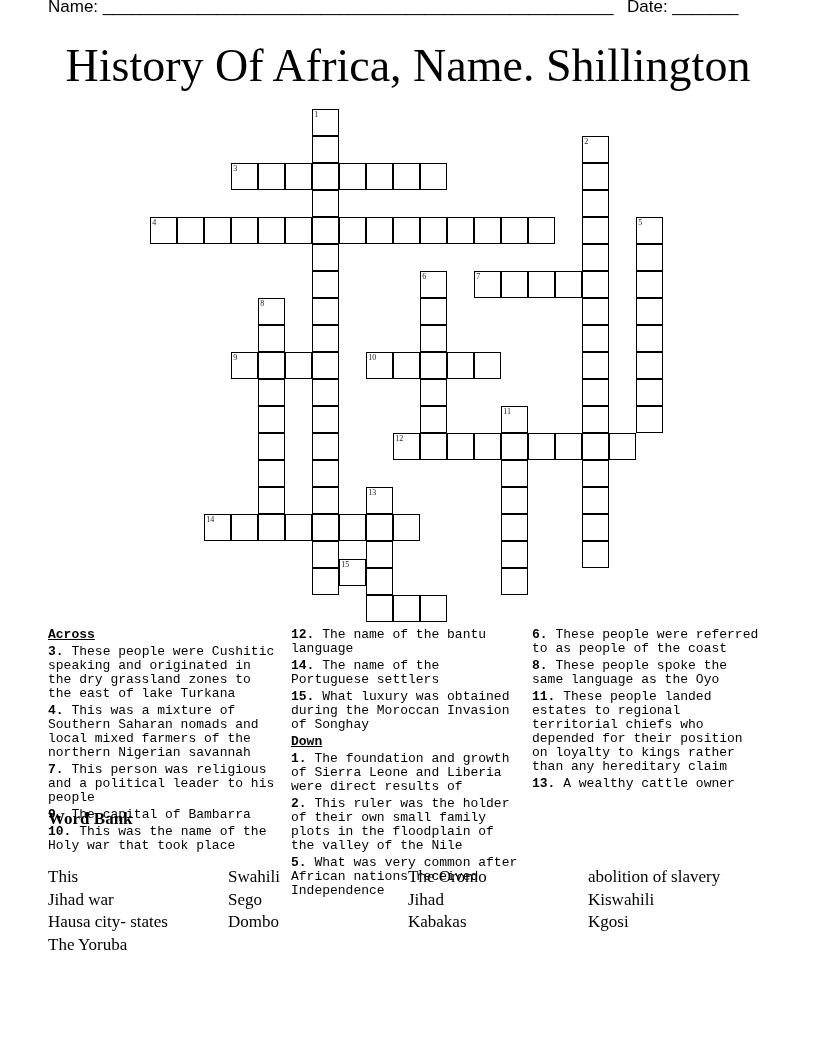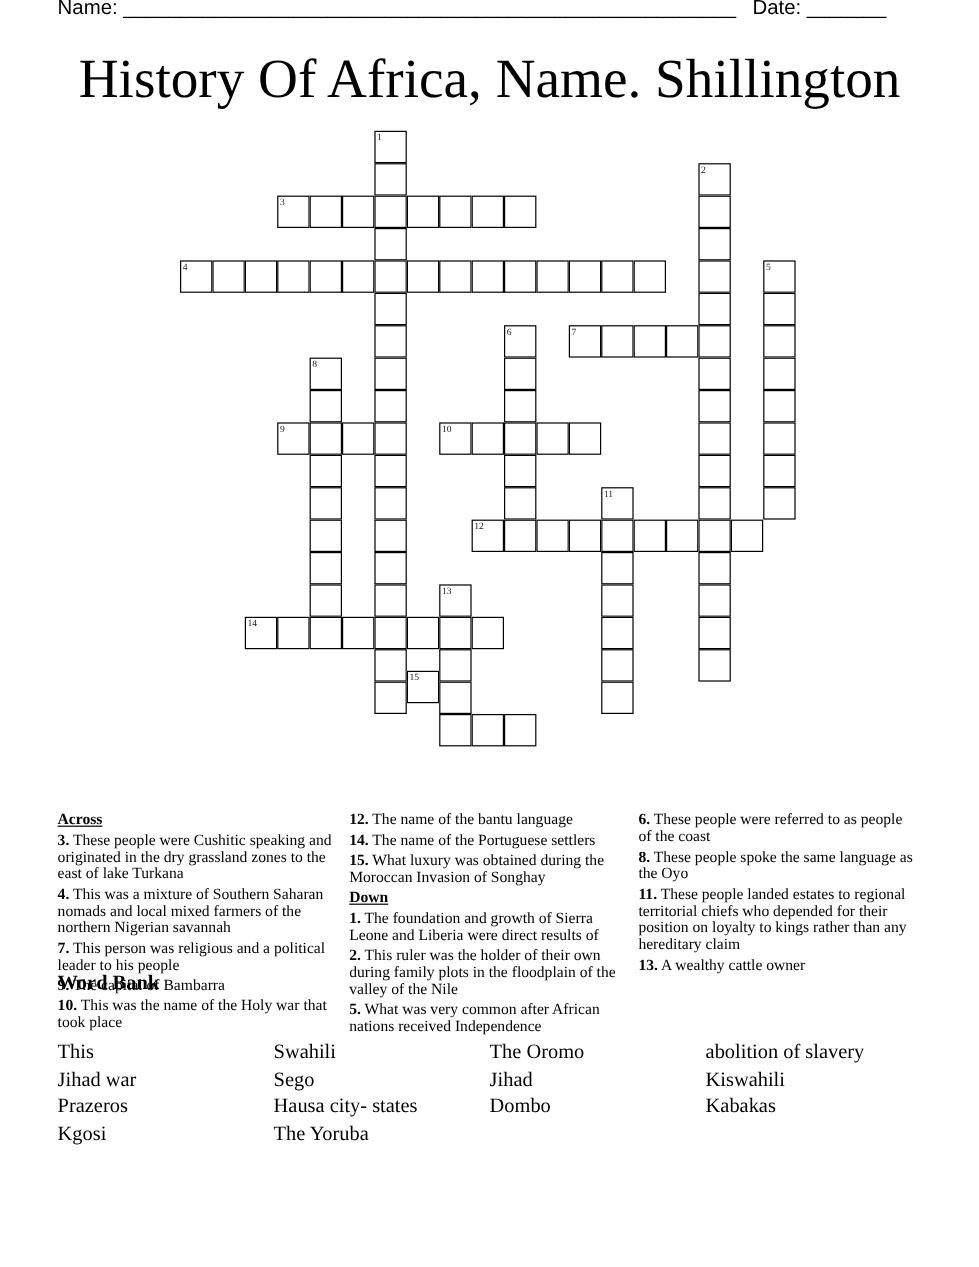--- a/index.html
+++ b/index.html
@@ -5,21 +5,21 @@
   html, body { margin:0; padding:0; background:#fff; }
   body { width:816px; height:1056px; position:relative; overflow:hidden; color:#000; }
   .hdr { position:absolute; top:-3px; font-family:"Liberation Sans", sans-serif; font-size:17px; }
   .title { position:absolute; top:38px; left:0; width:816px; text-align:center;
            font-family:"Liberation Serif", serif; font-size:46px; line-height:56px; }
   #grid { position:absolute; left:0; top:0; width:816px; height:630px; }
   .cell { position:absolute; width:27px; height:27px; box-sizing:border-box;
           border:1.5px solid #000; background:#fff; margin-left:-0.75px; margin-top:-0.75px; }
   .cell .num { position:absolute; top:0px; left:1px; font-family:"Liberation Serif", serif;
                font-size:8px; line-height:9px; color:#222; }
-  .clues { position:absolute; top:628px; font-family:Liberation Serif, serif; font-size:13px; line-height:14px;margin-top:48px; }
+  .clues { position:absolute; top:628px; font-family:Liberation Mono, monospace; font-size:13px; line-height:14px; }
   .clues .h { font-weight:bold; text-decoration:underline; margin-bottom:3px; }
   .clues .c { margin-bottom:3px; }
   .clues .c b { font-weight:bold; }
   .wb-title { position:absolute; left:48px; top:809px; font-family:"Liberation Serif", serif;
               font-size:17px; font-weight:bold; }
   .wb { position:absolute; left:48px; top:867px; font-family:"Liberation Serif", serif; font-size:17px;
         display:grid; grid-template-columns:180px 180px 180px 180px; grid-auto-rows:22.7px; }
 </style>
 </head>
 <body>
@@ -185,41 +185,40 @@
   <div class="c"><b>9.</b> <span>The capital of Bambarra</span></div>
   <div class="c"><b>10.</b> <span>This was the name of the Holy war that took place</span></div>
 </div>
 
 <div class="clues" style="left:291px; width:232px;">
   <div class="c"><b>12.</b> <span>The name of the bantu language</span></div>
   <div class="c"><b>14.</b> <span>The name of the Portuguese settlers</span></div>
   <div class="c"><b>15.</b> <span>What luxury was obtained during the Moroccan Invasion of Songhay</span></div>
   <div class="h">Down</div>
   <div class="c"><b>1.</b> <span>The foundation and growth of Sierra Leone and Liberia were direct results of</span></div>
-  <div class="c"><b>2.</b> <span>This ruler was the holder of their own during family plots in the floodplain of the valley of the Nile</span></div>
+  <div class="c"><b>2.</b> <span>This ruler was the holder of their own small family plots in the floodplain of the valley of the Nile</span></div>
   <div class="c"><b>5.</b> <span>What was very common after African nations received Independence</span></div>
 </div>
 
 <div class="clues" style="left:532px; width:232px;">
   <div class="c"><b>6.</b> <span>These people were referred to as people of the coast</span></div>
   <div class="c"><b>8.</b> <span>These people spoke the same language as the Oyo</span></div>
   <div class="c"><b>11.</b> <span>These people landed estates to regional territorial chiefs who depended for their position on loyalty to kings rather than any hereditary claim</span></div>
   <div class="c"><b>13.</b> <span>A wealthy cattle owner</span></div>
 </div>
 
 <div class="wb-title">Word Bank</div>
 <div class="wb">
   <span>This</span>
   <span>Swahili</span>
   <span>The Oromo</span>
   <span>abolition of slavery</span>
   <span>Jihad war</span>
   <span>Sego</span>
   <span>Jihad</span>
   <span>Kiswahili</span>
-  <span>Prazeros</span>
   <span>Hausa city- states</span>
   <span>Dombo</span>
   <span>Kabakas</span>
   <span>Kgosi</span>
   <span>The Yoruba</span>
   <span></span>
 </div>
 
 </body></html>

